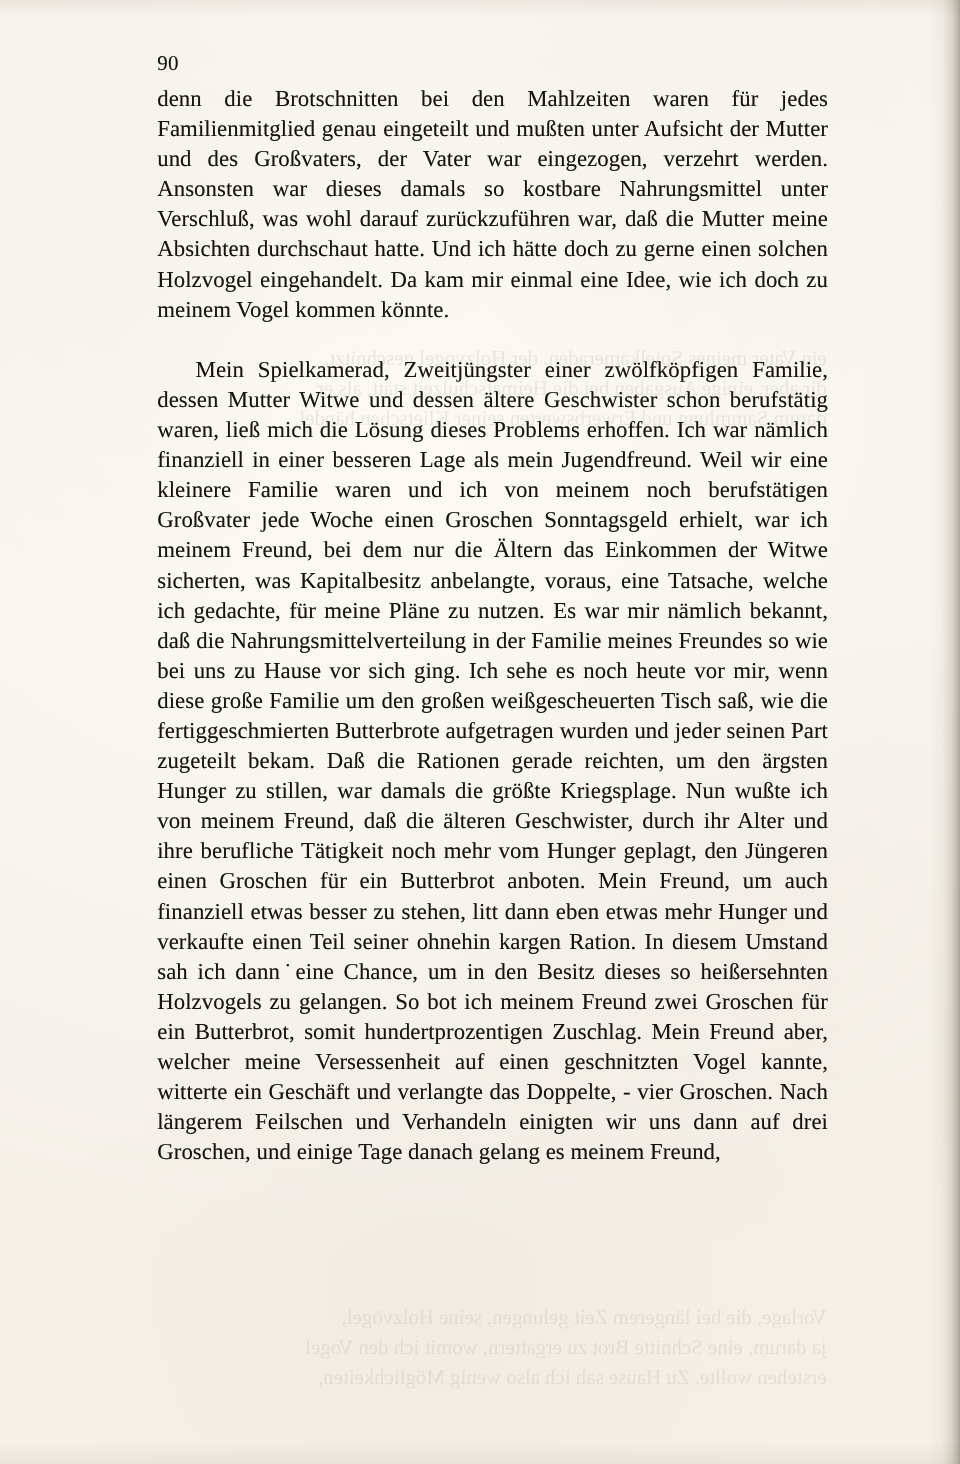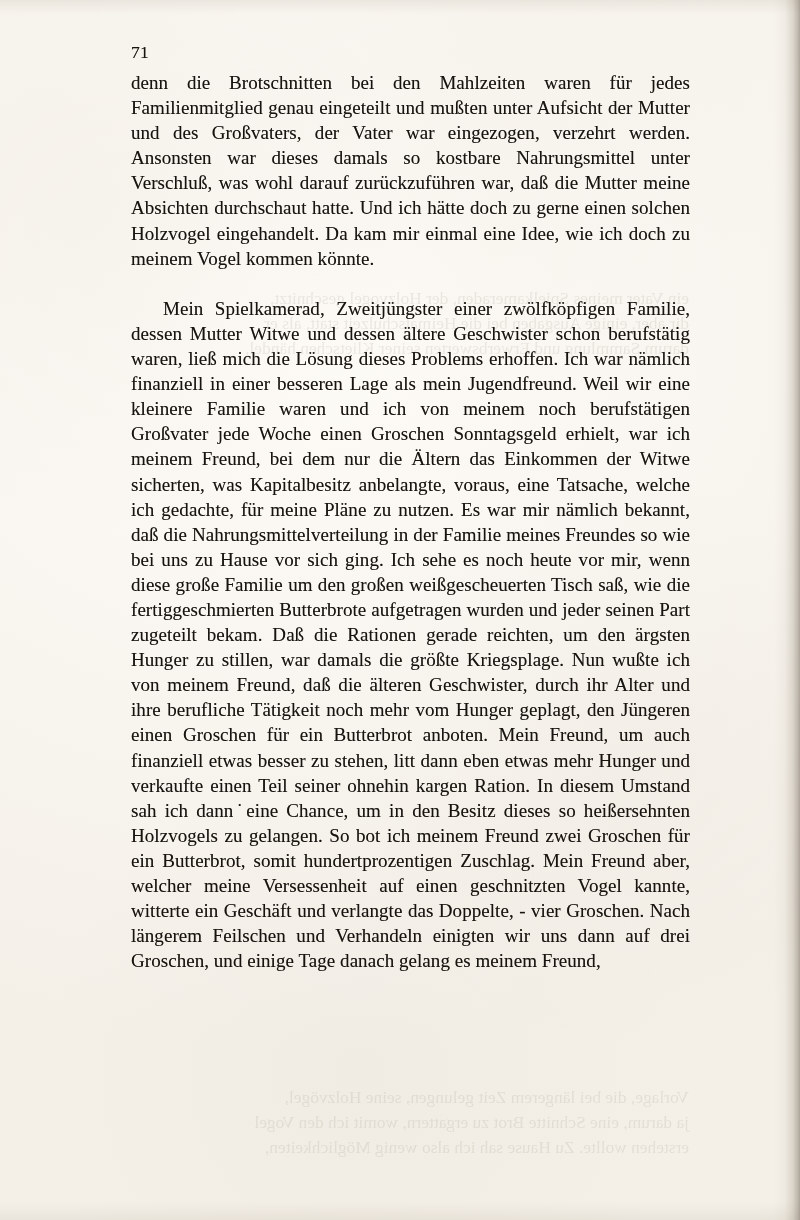--- a/index.html
+++ b/index.html
@@ -149,21 +149,21 @@
   <div class="bleed bleed-mid">ein Vater meines Spielkameraden, der Holzvogel geschnitzt,
 dir aber, einige Ausgaben bei die Heimatschulzeit statt, als er
 darum Sammlung und Erwerbswerten seiner Klietschen händel,</div>
 
   <div class="bleed bleed-bottom">Vorlage, die bei längerem Zeit gelungen, seine Holzvögel,
 ja darum, eine Schnitte Brot zu ergattern, womit ich den Vogel
 erstehen wollte. Zu Hause sah ich also wenig Möglichkeiten,</div>
 
   <div class="text-block">
 
-    <div class="folio">71</div>
+    <div class="folio">90</div>
 
     <p class="para">denn die Brotschnitten bei den Mahlzeiten waren für jedes Familienmitglied genau eingeteilt und mußten unter Aufsicht der Mutter und des Großvaters, der Vater war eingezogen, verzehrt werden. Ansonsten war dieses damals so kostbare Nahrungsmittel unter Verschluß, was wohl darauf zurückzuführen war, daß die Mutter meine Absichten durchschaut hatte. Und ich hätte doch zu gerne einen solchen Holzvogel eingehandelt. Da kam mir einmal eine Idee, wie ich doch zu meinem Vogel kommen könnte.</p>
 
     <p class="para indented">Mein Spielkamerad, Zweitjüngster einer zwölfköpfigen Familie, dessen Mutter Witwe und dessen ältere Geschwister schon berufstätig waren, ließ mich die Lösung dieses Problems erhoffen. Ich war nämlich finanziell in einer besseren Lage als mein Jugendfreund. Weil wir eine kleinere Familie waren und ich von meinem noch berufstätigen Großvater jede Woche einen Groschen Sonntagsgeld erhielt, war ich meinem Freund, bei dem nur die Ältern das Einkommen der Witwe sicherten, was Kapitalbesitz anbelangte, voraus, eine Tatsache, welche ich gedachte, für meine Pläne zu nutzen. Es war mir nämlich bekannt, daß die Nahrungsmittelverteilung in der Familie meines Freundes so wie bei uns zu Hause vor sich ging. Ich sehe es noch heute vor mir, wenn diese große Familie um den großen weißgescheuerten Tisch saß, wie die fertiggeschmierten Butterbrote aufgetragen wurden und jeder seinen Part zugeteilt bekam. Daß die Rationen gerade reichten, um den ärgsten Hunger zu stillen, war damals die größte Kriegsplage. Nun wußte ich von meinem Freund, daß die älteren Geschwister, durch ihr Alter und ihre berufliche Tätigkeit noch mehr vom Hunger geplagt, den Jüngeren einen Groschen für ein Butterbrot anboten. Mein Freund, um auch finanziell etwas besser zu stehen, litt dann eben etwas mehr Hunger und verkaufte einen Teil seiner ohnehin kargen Ration. In diesem Umstand sah ich dann˙eine Chance, um in den Besitz dieses so heißersehnten Holzvogels zu gelangen. So bot ich meinem Freund zwei Groschen für ein Butterbrot, somit hundertprozentigen Zuschlag. Mein Freund aber, welcher meine Versessenheit auf einen geschnitzten Vogel kannte, witterte ein Geschäft und verlangte das Doppelte, - vier Groschen. Nach längerem Feilschen und Verhandeln einigten wir uns dann auf drei Groschen, und einige Tage danach gelang es meinem Freund,</p>
 
   </div>
 
   <div class="edge-shadow-top"></div>
   <div class="edge-shadow-bottom"></div>
   <div class="edge-shadow-right"></div>

